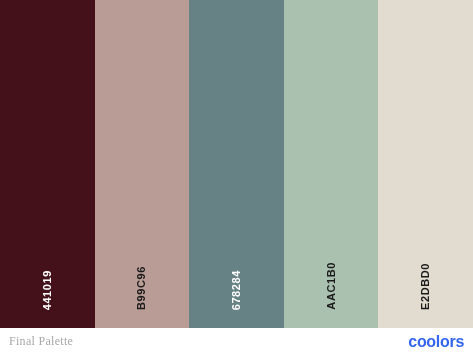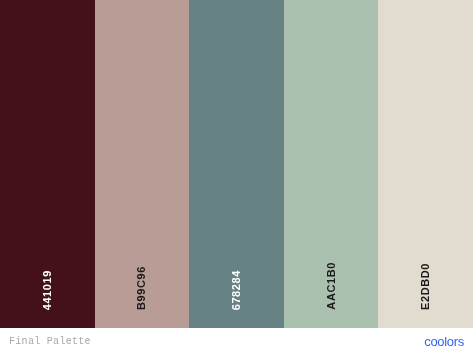--- a/index.html
+++ b/index.html
@@ -49,29 +49,29 @@
   .footer-bar {
     flex: 1 1 auto;
     background: #ffffff;
     display: flex;
     align-items: center;
     justify-content: space-between;
     padding: 0 9px 0 9px;
     box-sizing: border-box;
   }
   .footer-title {
-    font-size: 10px;
+    font-size: 12px;
     color: #a8a8a8;
     letter-spacing: 0.3px;
-    font-family: Liberation Mono, monospace;
+    font-family: Liberation Serif, serif;
     user-select: none;
   }
   .brand-logo {
-    font-size: 13px;
-    font-weight: normal;
+    font-size: 16px;
+    font-weight: bold;
     letter-spacing: -0.3px;
     font-family: "Liberation Sans", sans-serif;
     user-select: none;
   }
 </style>
 </head>
 <body>
 
 <div class="palette-app">
 

